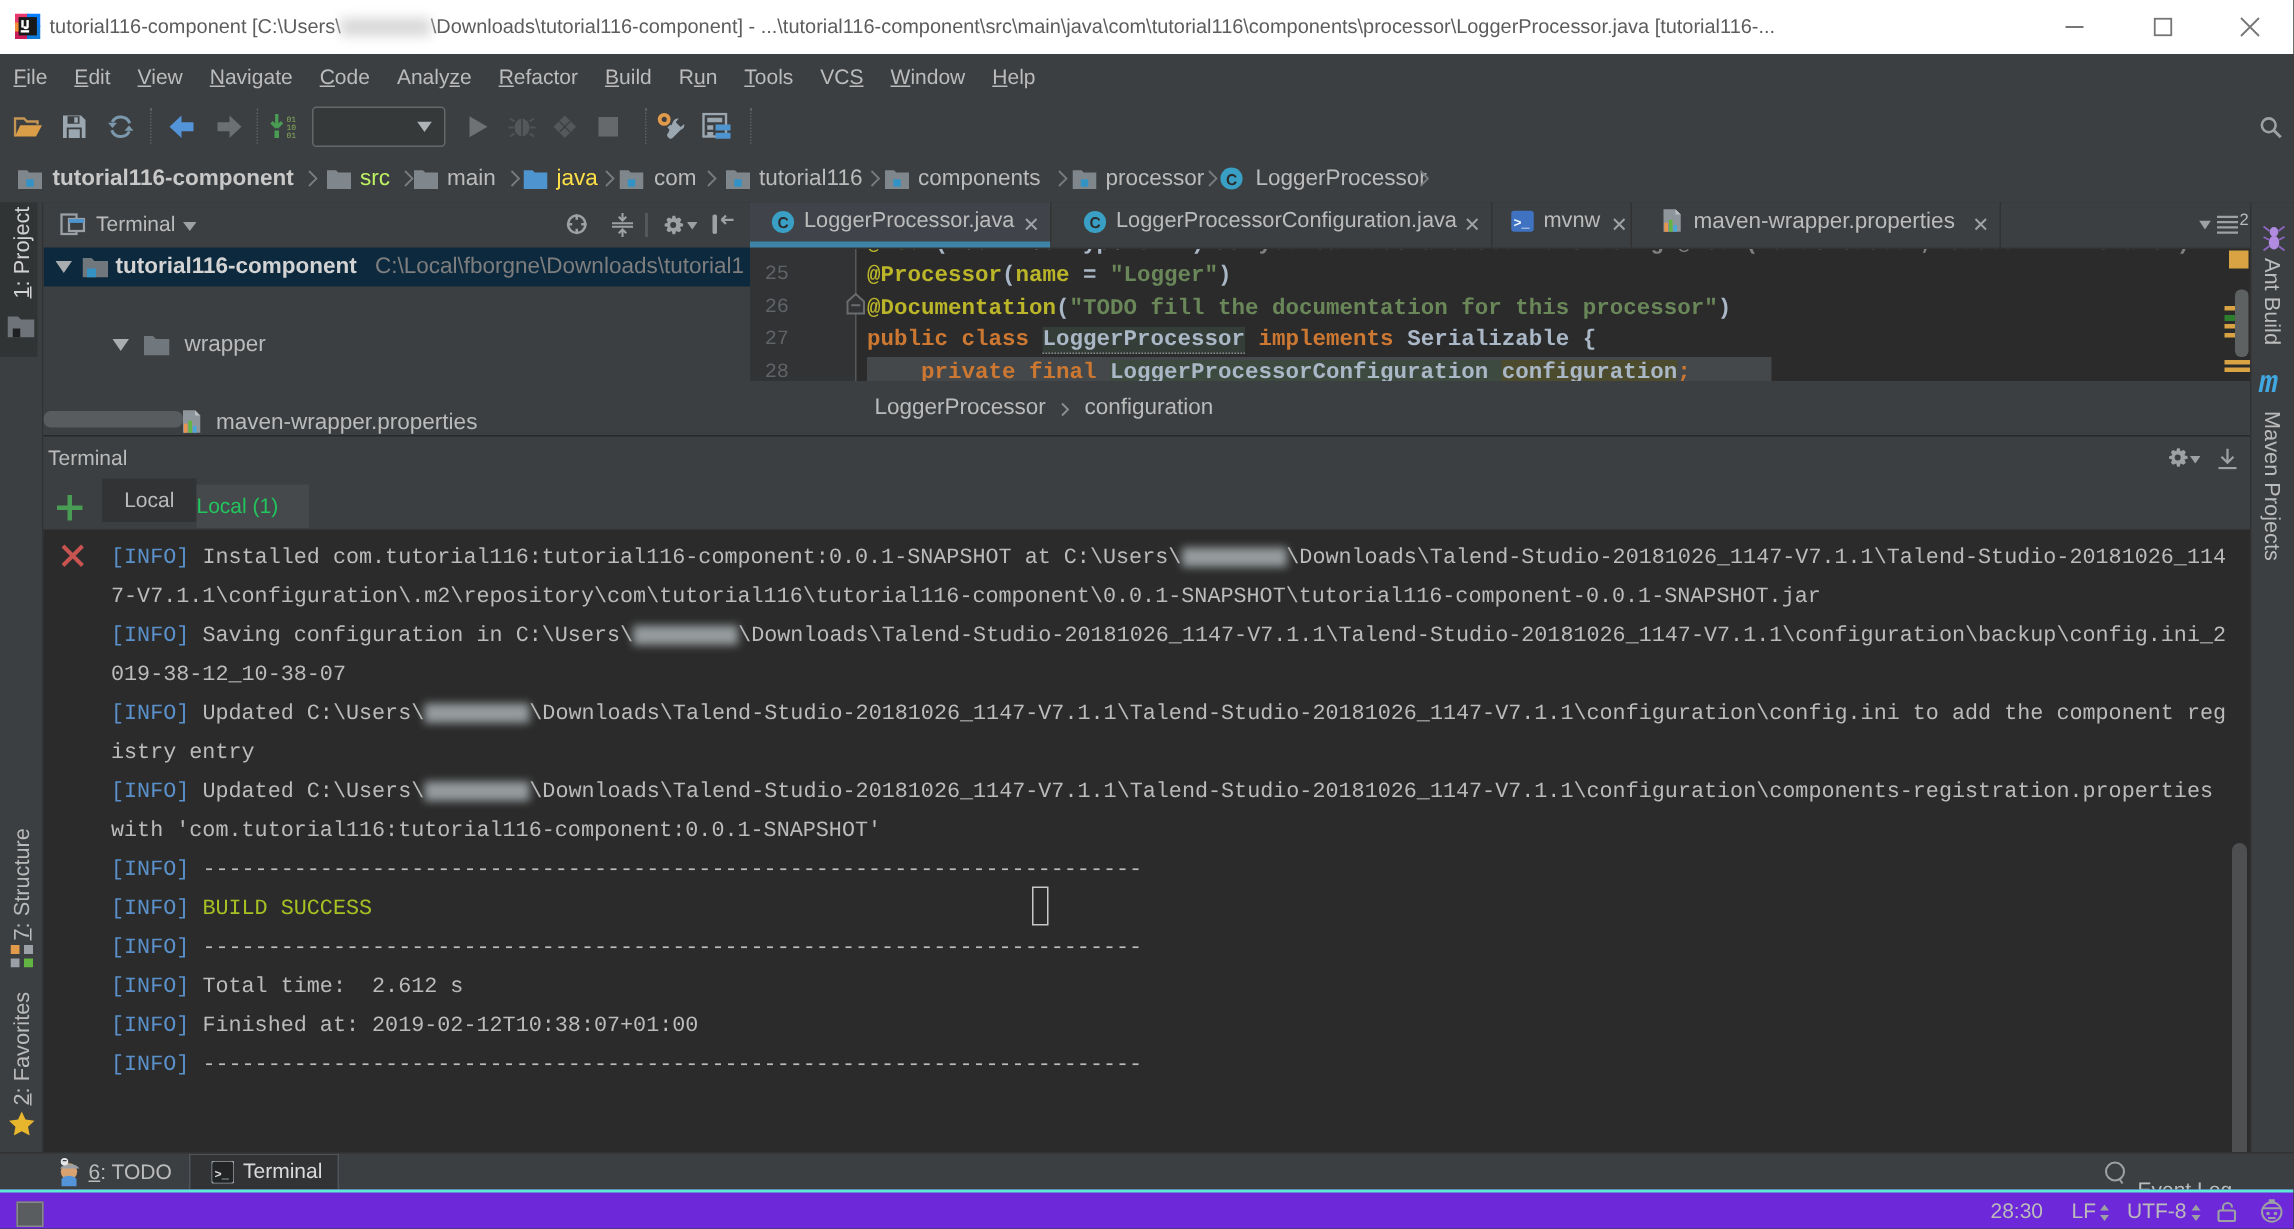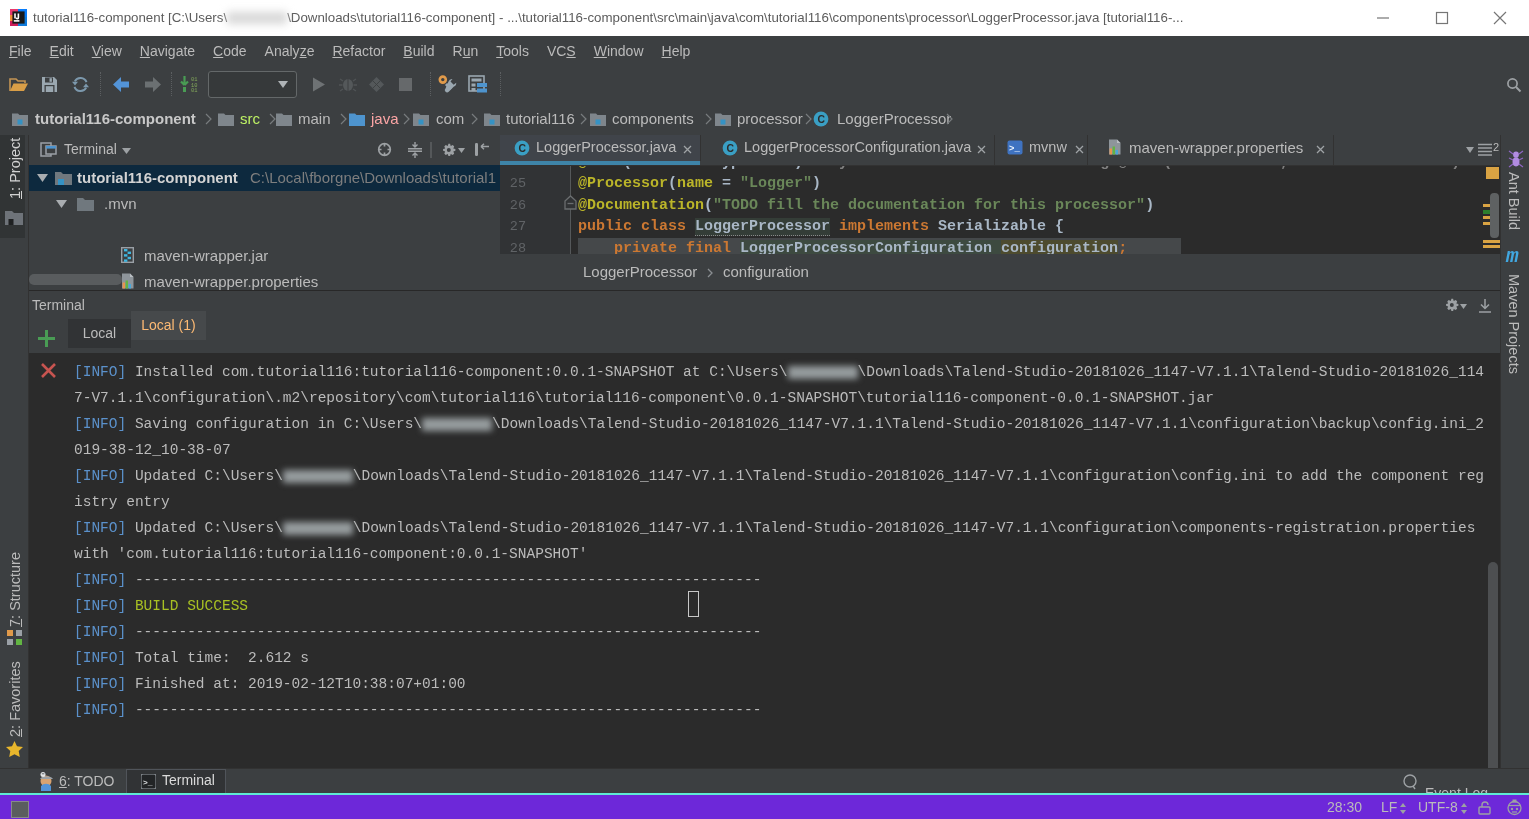--- a/index.html
+++ b/index.html
@@ -146,21 +146,21 @@
     <svg class="abs" style="left:276px;top:9px" width="16" height="14" viewBox="0 0 16 14">
       <path d="M0 1.5 L6 1.5 L7.5 3 L16 3 L16 14 L0 14 Z" fill="#7f868c"></path>
     </svg>
     <span class="abs" style="left:298px;top:7px;font-size:15px;color:#bbbbbb">main</span>
     <svg class="abs" style="left:340px;top:10px" width="7" height="12" viewBox="0 0 7 12">
       <path d="M1 1 L6 6 L1 11" fill="none" stroke="#787c7e" stroke-width="1.2"></path>
     </svg>
     <svg class="abs" style="left:349px;top:9px" width="16" height="14" viewBox="0 0 16 14">
       <path d="M0 1.5 L6 1.5 L7.5 3 L16 3 L16 14 L0 14 Z" fill="#4e94ce"></path>
     </svg>
-    <span class="abs" style="left:371px;top:7px;font-size:15px;color:#fca5a5">java</span>
+    <span class="abs" style="left:371px;top:7px;font-size:15px;color:#fde047">java</span>
     <svg class="abs" style="left:403px;top:10px" width="7" height="12" viewBox="0 0 7 12">
       <path d="M1 1 L6 6 L1 11" fill="none" stroke="#787c7e" stroke-width="1.2"></path>
     </svg>
     <svg class="abs" style="left:413px;top:9px" width="16" height="14" viewBox="0 0 16 14">
       <path d="M0 1.5 L6 1.5 L7.5 3 L16 3 L16 14 L0 14 Z" fill="#7f868c"></path>
       <rect x="5.5" y="7.5" width="5" height="5" fill="#3592c4"></rect>
     </svg>
     <span class="abs" style="left:436px;top:7px;font-size:15px;color:#bbbbbb">com</span>
     <svg class="abs" style="left:471px;top:10px" width="7" height="12" viewBox="0 0 7 12">
       <path d="M1 1 L6 6 L1 11" fill="none" stroke="#787c7e" stroke-width="1.2"></path>
@@ -239,39 +239,28 @@
     <svg class="abs" style="left:8px;top:9px" width="11" height="8" viewBox="0 0 11 8">
         <path d="M0 0 L11 0 L5.5 8 Z" fill="#a9adb0"></path>
       </svg>
     <svg class="abs" style="left:26px;top:5px" width="17" height="15" viewBox="0 0 17 15">
       <path d="M0 2 L6 2 L8 4 L17 4 L17 15 L0 15 Z" fill="#70787e"></path>
       <rect x="3" y="9" width="6" height="6" fill="#3592c4"></rect>
     </svg>
     <span class="abs" style="left:48px;top:4px;font-size:15px;font-weight:bold;color:#d3d3d3">tutorial116-component</span>
     <span class="abs" style="left:221px;top:4px;font-size:15px;color:#7e7e7e">C:\Local\fborgne\Downloads\tutorial1</span>
   </div>
-  <div class="abs" style="left:0;top:56px;width:471px;height:26px">
-    <svg class="abs" style="left:27px;top:9px" width="11" height="8" viewBox="0 0 11 8">
+  <div class="abs" style="left:0;top:82px;width:471px;height:26px">
+    <svg class="abs" style="left:46px;top:9px" width="11" height="8" viewBox="0 0 11 8">
         <path d="M0 0 L11 0 L5.5 8 Z" fill="#a9adb0"></path>
       </svg>
-    <svg class="abs" style="left:48px;top:5px" width="17" height="15" viewBox="0 0 17 15">
+    <svg class="abs" style="left:67px;top:5px" width="17" height="15" viewBox="0 0 17 15">
       <path d="M0 2 L6 2 L8 4 L17 4 L17 15 L0 15 Z" fill="#70787e"></path>
     </svg>
-    <span class="abs" style="left:75px;top:4px;font-size:15px;color:#bbbbbb">.mvn</span>
-  </div>
-  <div class="abs" style="left:0;top:108px;width:471px;height:26px">
-    <svg class="abs" style="left:92px;top:4px" width="13" height="16" viewBox="0 0 13 16">
-      <rect x="0.7" y="0.7" width="11.6" height="14.6" fill="none" stroke="#9aa0a6" stroke-width="1.4"></rect>
-      <rect x="3" y="2" width="3.4" height="2.4" fill="#40b6e0"></rect>
-      <rect x="6.6" y="4.6" width="3.4" height="2.4" fill="#40b6e0"></rect>
-      <rect x="3" y="7.2" width="3.4" height="2.4" fill="#40b6e0"></rect>
-      <rect x="6.6" y="9.8" width="3.4" height="2.4" fill="#40b6e0"></rect>
-      <rect x="3" y="12.4" width="3.4" height="2.4" fill="#40b6e0"></rect>
-    </svg>
-    <span class="abs" style="left:115px;top:4px;font-size:15px;color:#bbbbbb">maven-wrapper.jar</span>
+    <span class="abs" style="left:94px;top:4px;font-size:15px;color:#bbbbbb">wrapper</span>
   </div>
   <div class="abs" style="left:0;top:134px;width:471px;height:26px">
     <svg class="abs" style="left:92px;top:4px" width="13" height="16" viewBox="0 0 13 16">
       <path d="M1 0.5 H9 L12.5 4 V15.5 H1 Z" fill="#8e959b"></path>
       <path d="M9 0.5 L9 4 L12.5 4" fill="#b9bec2"></path>
       <rect x="1.6" y="9.5" width="2.4" height="6" fill="#e8944f"></rect>
       <rect x="4.6" y="7.5" width="2.4" height="8" fill="#62b543"></rect>
       <rect x="7.6" y="11" width="2.4" height="4.5" fill="#47a7d8"></rect>
     </svg>
     <span class="abs" style="left:115px;top:4px;font-size:15px;color:#bbbbbb">maven-wrapper.properties</span>
@@ -387,21 +376,21 @@
   </svg>
   <svg class="abs" style="left:1431px;top:13px" width="7" height="5" viewBox="0 0 7 5">
       <path d="M0 0 L7 0 L3.5 5 Z" fill="#9da1a4"></path>
     </svg>
   <svg class="abs" style="left:1449px;top:8px" width="14" height="14" viewBox="0 0 14 14">
     <path d="M7 0 V9 M3 5.5 L7 9.5 L11 5.5" fill="none" stroke="#9da1a4" stroke-width="1.5"></path>
     <path d="M1 13 H13" stroke="#9da1a4" stroke-width="1.5"></path>
   </svg>
 
   <div class="abs" style="left:39px;top:28px;width:63px;height:29px;background:#313335;line-height:29px;text-align:center;font-size:14px;color:#bbbbbb">Local</div>
-  <div class="abs" style="left:102px;top:20px;width:75px;height:29px;background:#46494b;line-height:29px;text-align:center;font-size:14px;color:#fdba74">Local (1)</div>
+  <div class="abs" style="left:102px;top:32px;width:75px;height:29px;background:#46494b;line-height:29px;font-size:14px;color:#22c55e">Local (1)</div>
   <svg class="abs" style="left:8px;top:38px" width="19" height="19" viewBox="0 0 19 19">
       <path d="M9.5 1 V18 M1 9.5 H18" stroke="#499C54" stroke-width="3"></path>
     </svg>
 
   <div class="abs" style="left:0;top:62px;width:1471px;height:416px;background:#2b2b2b">
     <svg class="abs" style="left:11px;top:9px" width="17" height="17" viewBox="0 0 17 17">
         <path d="M2 2 L15 15 M15 2 L2 15" stroke="#c75450" stroke-width="2.6"></path>
       </svg>
     <div class="abs mono" id="term" style="left:45px;top:6px;font-size:14.5px;line-height:26px;color:#bbbbbb;white-space:pre"><div><span style="color:#5b91cb">[INFO]</span> Installed com.tutorial116:tutorial116-component:0.0.1-SNAPSHOT at C:\Users\<span style="display:inline-block;width:70px;height:13px;background:#969c9e;filter:blur(3px);vertical-align:middle"></span>\Downloads\Talend-Studio-20181026_1147-V7.1.1\Talend-Studio-20181026_114</div><div>7-V7.1.1\configuration\.m2\repository\com\tutorial116\tutorial116-component\0.0.1-SNAPSHOT\tutorial116-component-0.0.1-SNAPSHOT.jar</div><div><span style="color:#5b91cb">[INFO]</span> Saving configuration in C:\Users\<span style="display:inline-block;width:70px;height:13px;background:#969c9e;filter:blur(3px);vertical-align:middle"></span>\Downloads\Talend-Studio-20181026_1147-V7.1.1\Talend-Studio-20181026_1147-V7.1.1\configuration\backup\config.ini_2</div><div>019-38-12_10-38-07</div><div><span style="color:#5b91cb">[INFO]</span> Updated C:\Users\<span style="display:inline-block;width:70px;height:13px;background:#969c9e;filter:blur(3px);vertical-align:middle"></span>\Downloads\Talend-Studio-20181026_1147-V7.1.1\Talend-Studio-20181026_1147-V7.1.1\configuration\config.ini to add the component reg</div><div>istry entry</div><div><span style="color:#5b91cb">[INFO]</span> Updated C:\Users\<span style="display:inline-block;width:70px;height:13px;background:#969c9e;filter:blur(3px);vertical-align:middle"></span>\Downloads\Talend-Studio-20181026_1147-V7.1.1\Talend-Studio-20181026_1147-V7.1.1\configuration\components-registration.properties</div><div>with 'com.tutorial116:tutorial116-component:0.0.1-SNAPSHOT'</div><div><span style="color:#5b91cb">[INFO]</span> ------------------------------------------------------------------------</div><div><span style="color:#5b91cb">[INFO]</span> <span style="color:#A8C023">BUILD SUCCESS</span></div><div><span style="color:#5b91cb">[INFO]</span> ------------------------------------------------------------------------</div><div><span style="color:#5b91cb">[INFO]</span> Total time:  2.612 s</div><div><span style="color:#5b91cb">[INFO]</span> Finished at: 2019-02-12T10:38:07+01:00</div><div><span style="color:#5b91cb">[INFO]</span> ------------------------------------------------------------------------</div></div>
 

